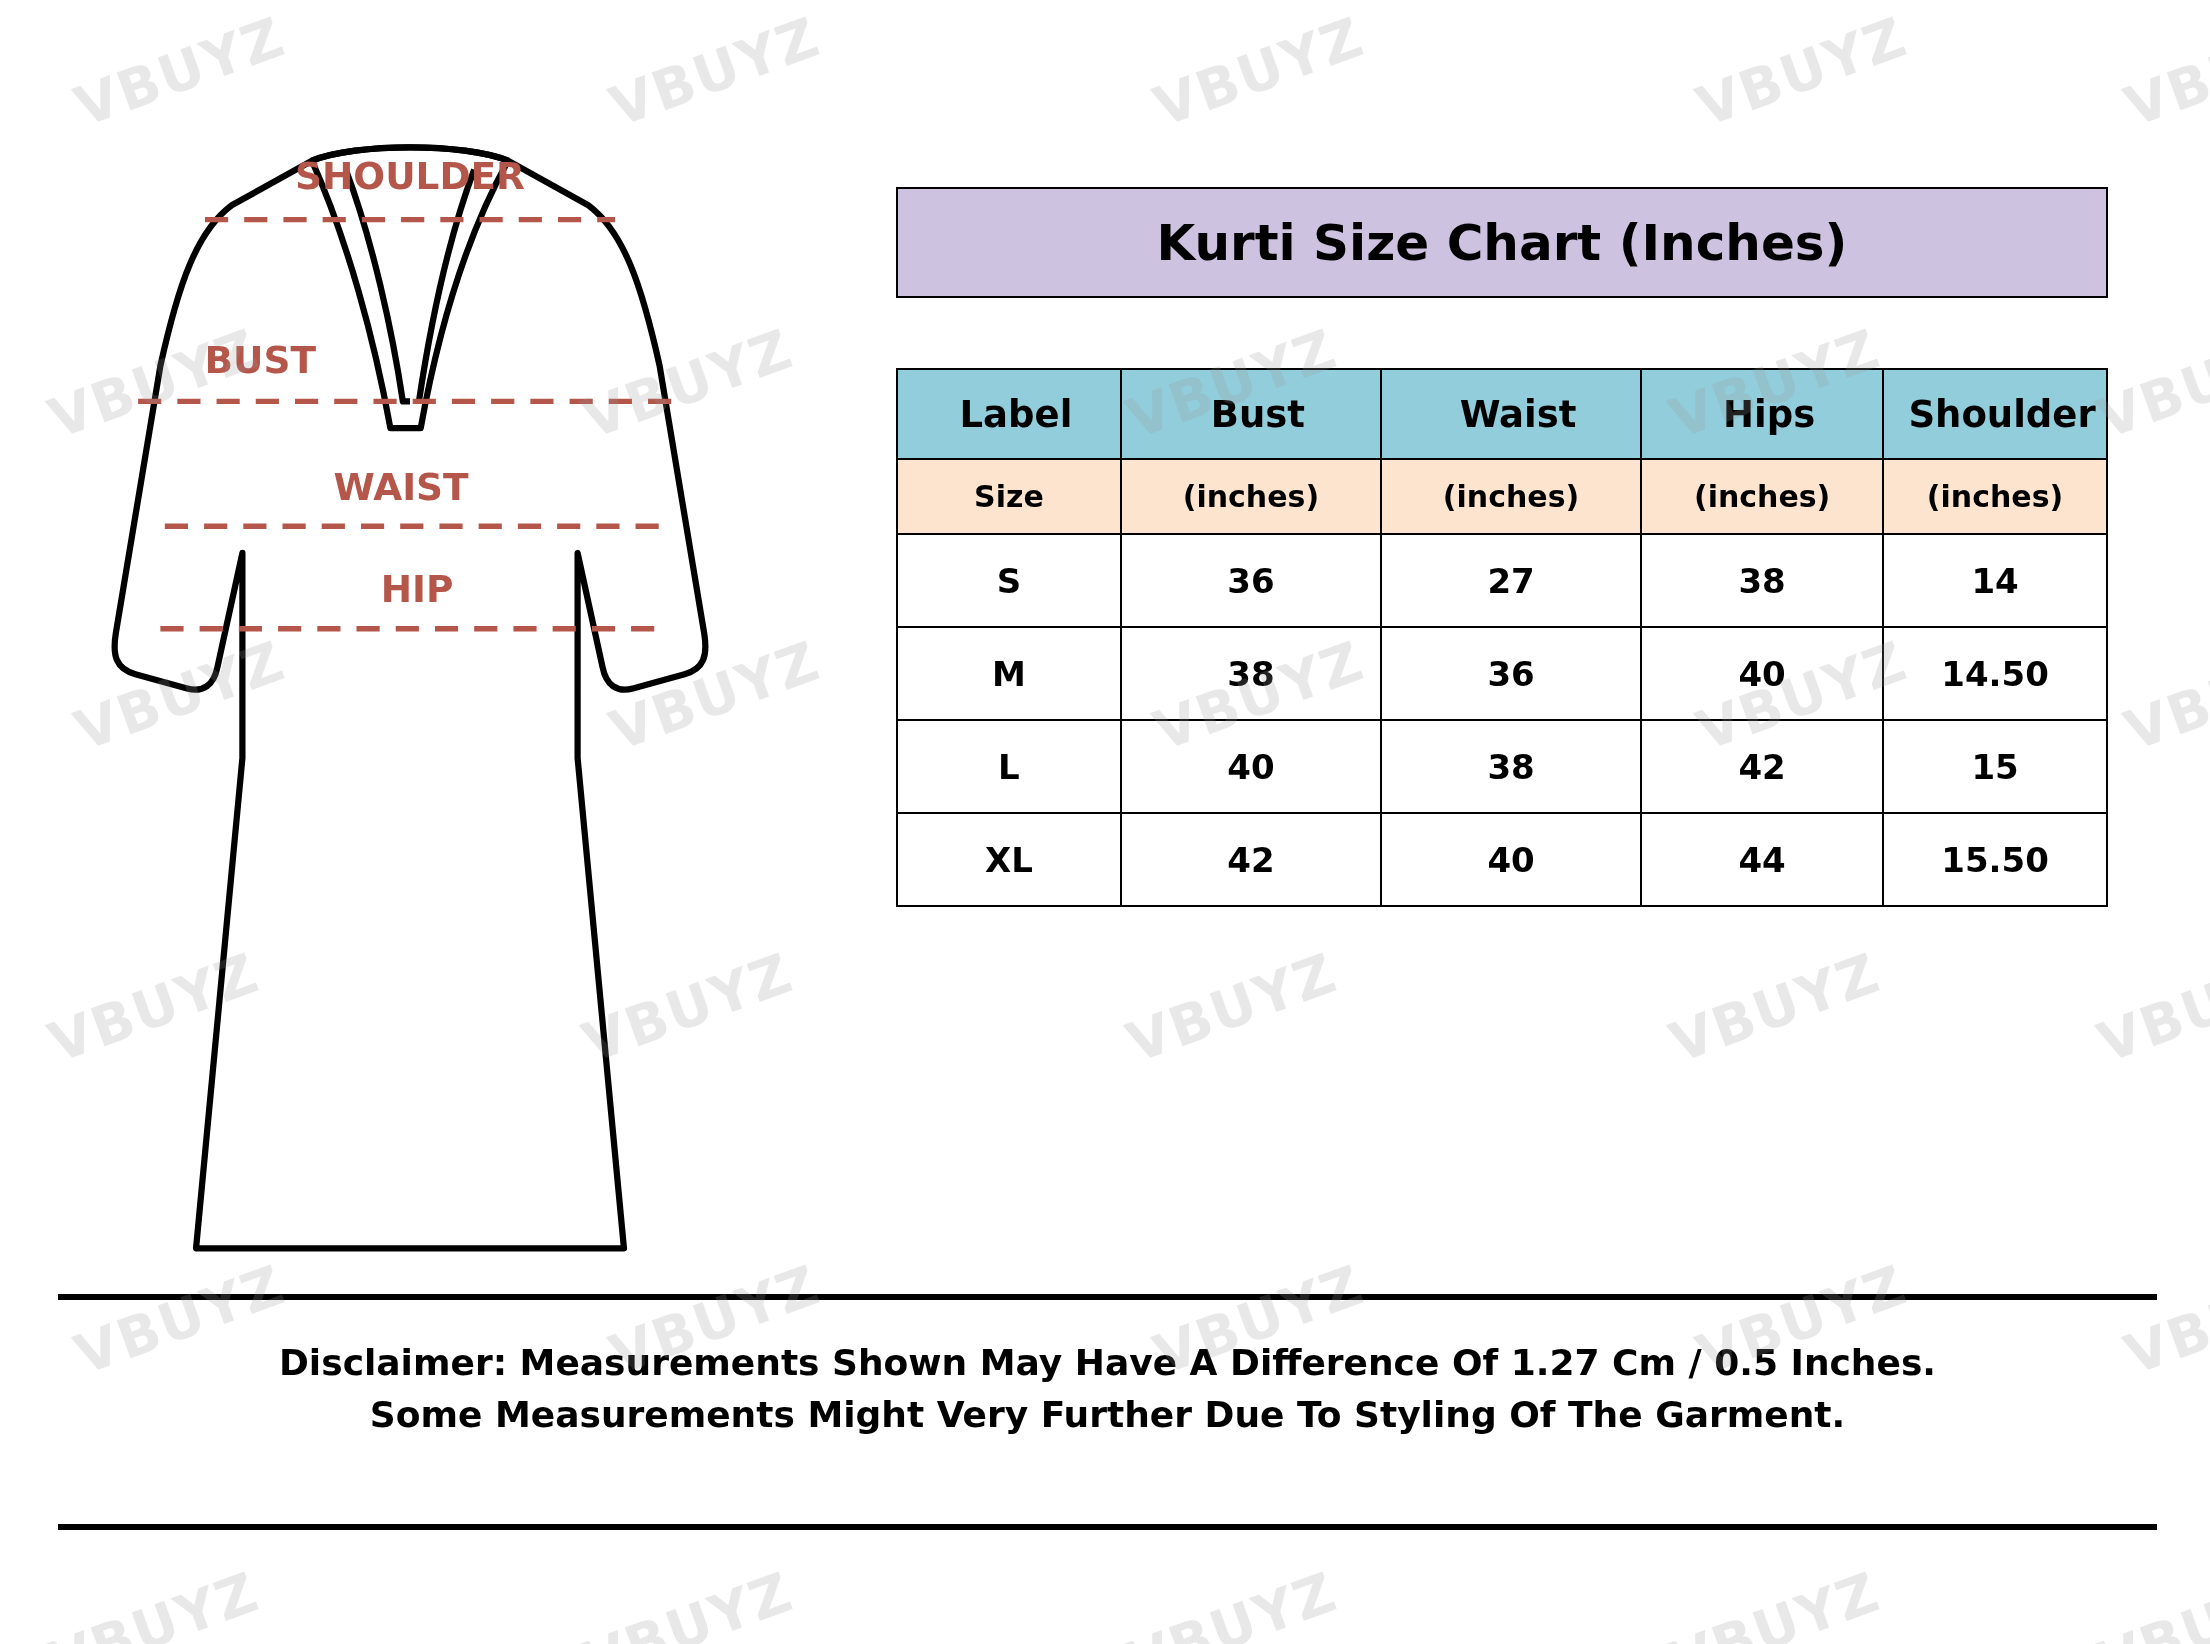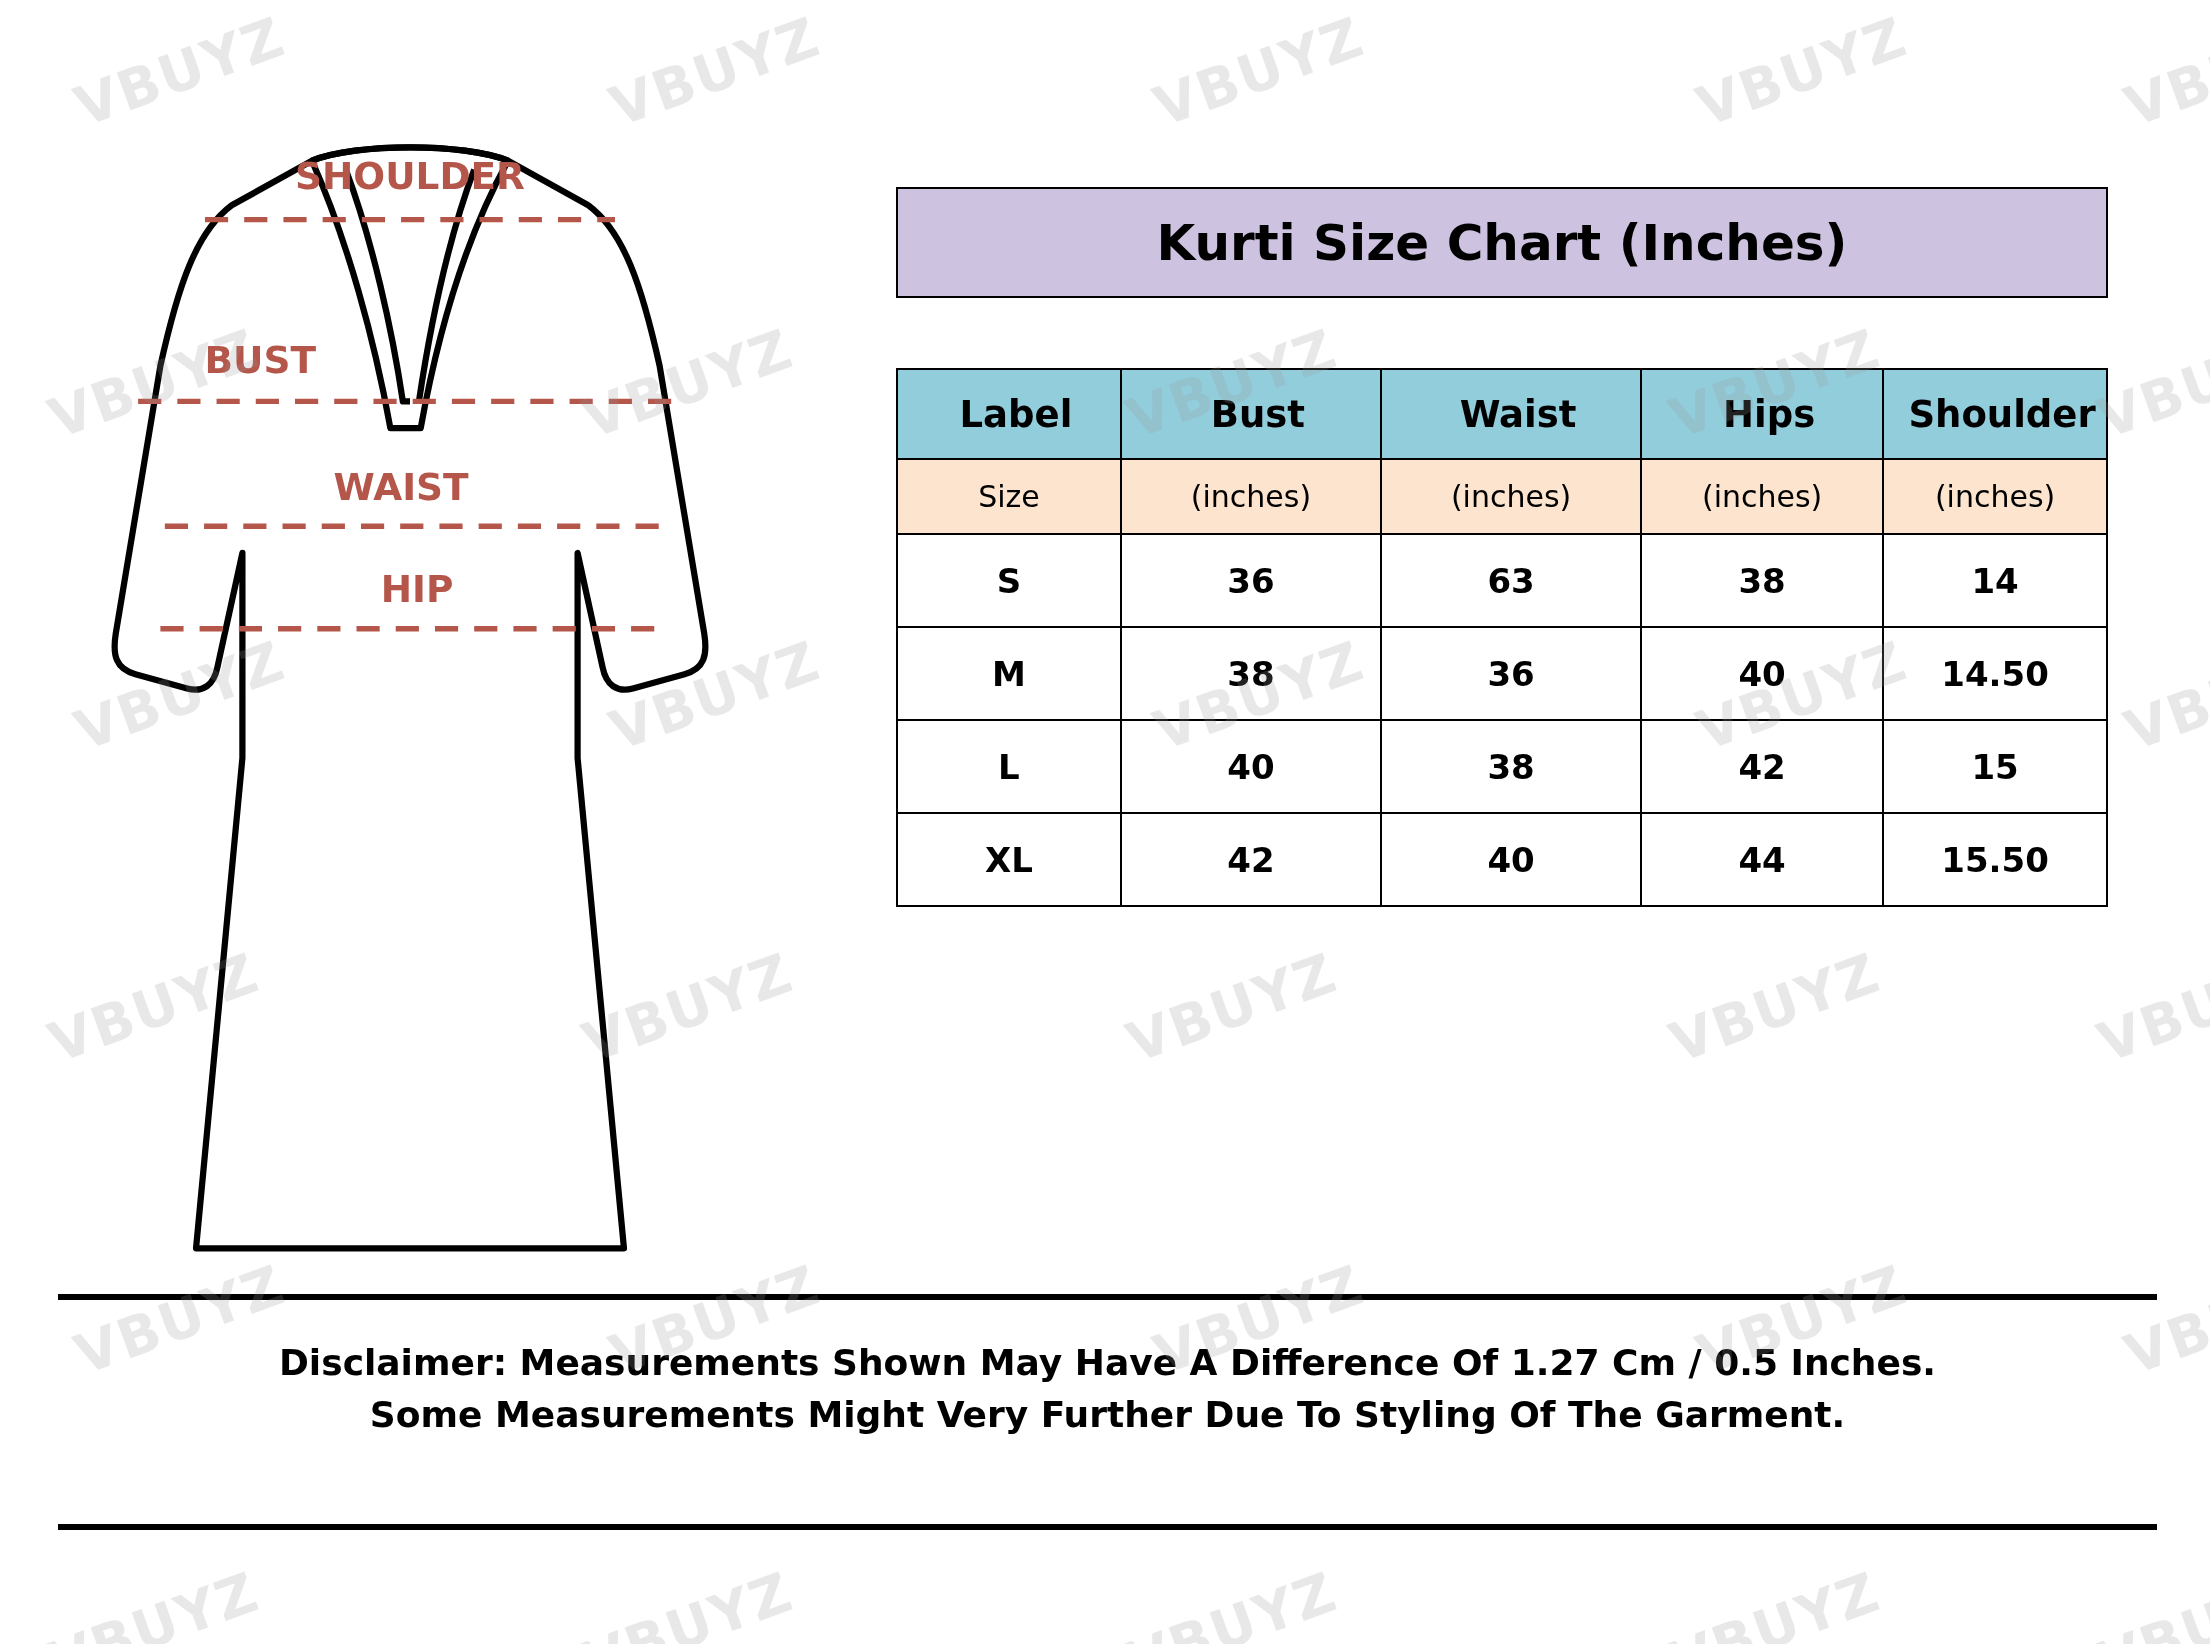--- a/index.html
+++ b/index.html
@@ -87,21 +87,21 @@
   #size-table thead th {
     background: #92cddc;
     font-size: 37px;
     font-weight: 700;
     height: 86px;
     padding-left: 15px;
   }
   #size-table tr.unit-row td {
     background: #fce4cf;
     font-size: 30px;
-    font-weight: 400;
+    font-weight: 700;
     height: 71px;
   }
   #size-table tbody td {
     font-size: 34px;
     font-weight: 700;
     height: 89px;
     background: #ffffff;
   }
   #size-table col.c-label { width: 18.5%; }
   #size-table col.c-bust  { width: 21.5%; }
@@ -219,21 +219,21 @@
           <td>Size</td>
           <td>(inches)</td>
           <td>(inches)</td>
           <td>(inches)</td>
           <td>(inches)</td>
         </tr>
 
         <tr>
           <td>S</td>
           <td>36</td>
-          <td>63</td>
+          <td>27</td>
           <td>38</td>
           <td>14</td>
         </tr>
         <tr>
           <td>M</td>
           <td>38</td>
           <td>36</td>
           <td>40</td>
           <td>14.50</td>
         </tr>

